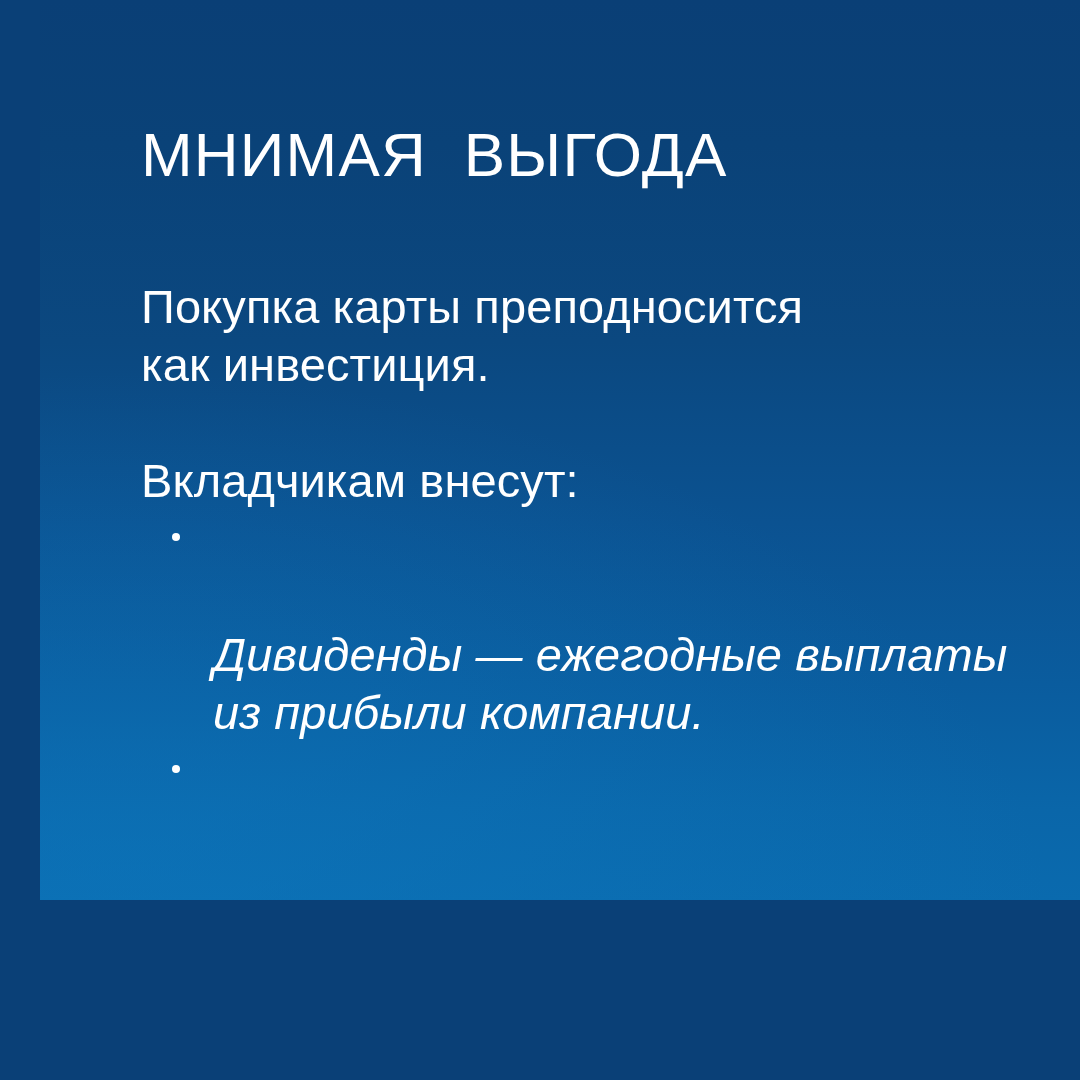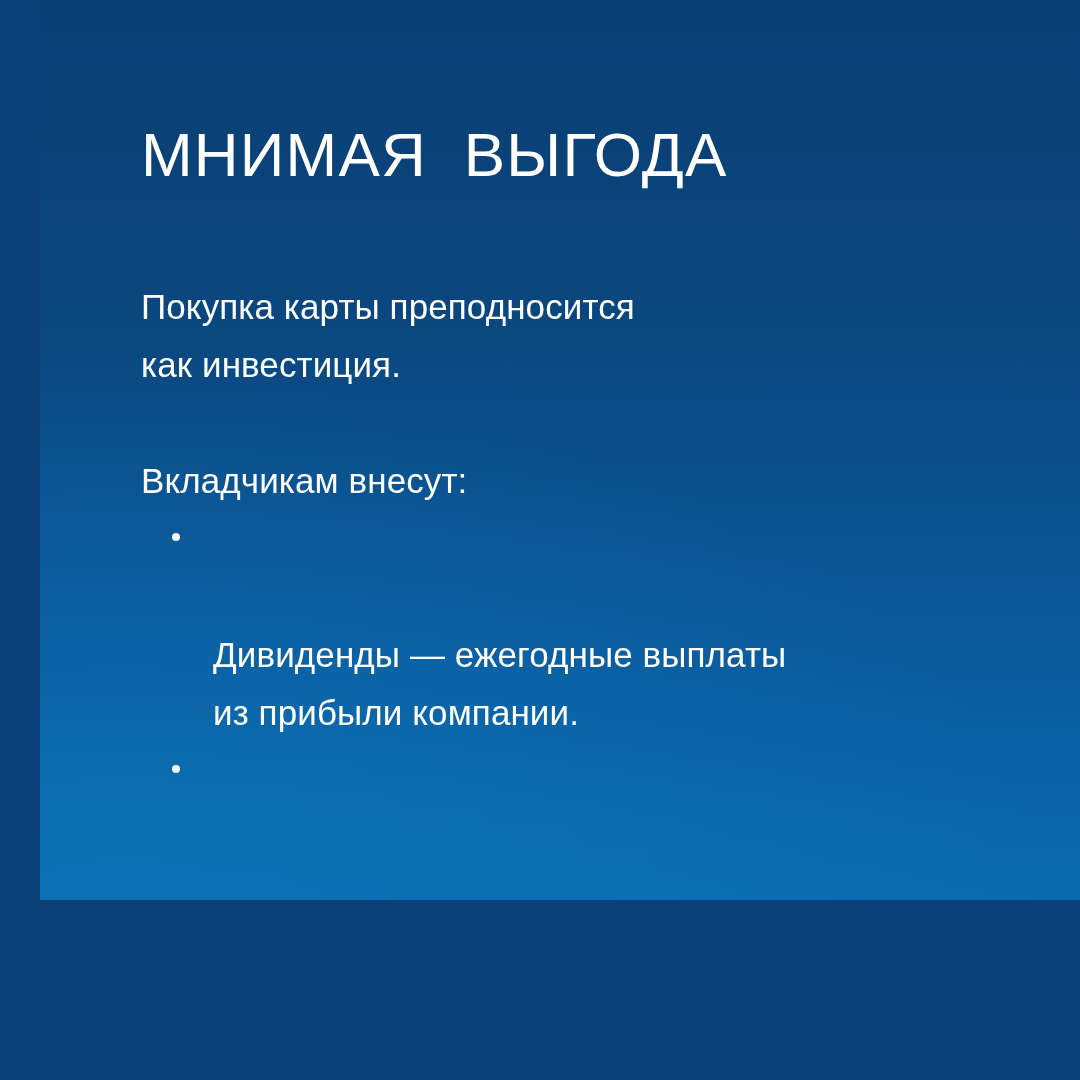--- a/index.html
+++ b/index.html
@@ -58,21 +58,21 @@
     font-stretch: condensed;
   }
 
   
   #body-block {
     position: absolute;
     left: 101px;
     top: 278px;
     width: 930px;
     color: #ffffff;
-    font-size: 35px;
+    font-size: 47px;
     line-height: 58px;
     font-weight: 300;
     letter-spacing: 0.1px;
   }
 
   .para {
     margin: 0;
     white-space: pre-line;
   }
 
@@ -88,20 +88,21 @@
     list-style: none;
     margin: 0;
     padding: 0;
   }
 
   #bullet-list li {
     position: relative;
     padding-left: 72px;
     margin: 0;
     white-space: pre-line;
+    font-style: italic;
   }
 
   #bullet-list li .bullet-dot {
     position: absolute;
     left: 31px;
     top: 23px;
     width: 8px;
     height: 8px;
     border-radius: 50%;
     background: #ffffff;

